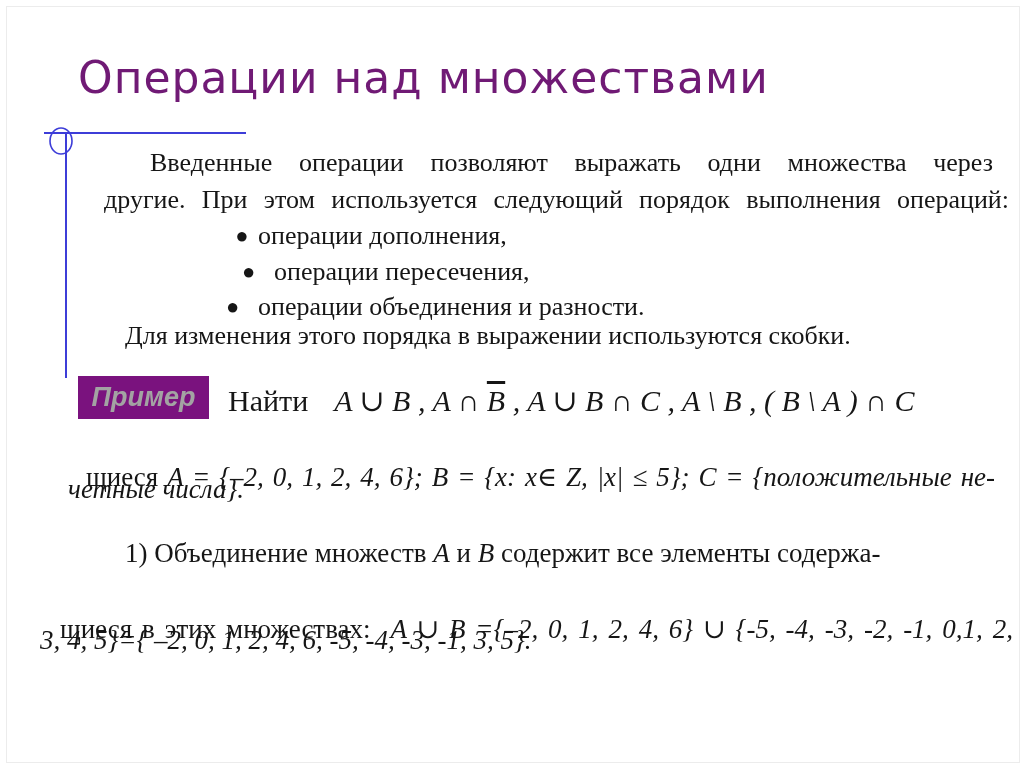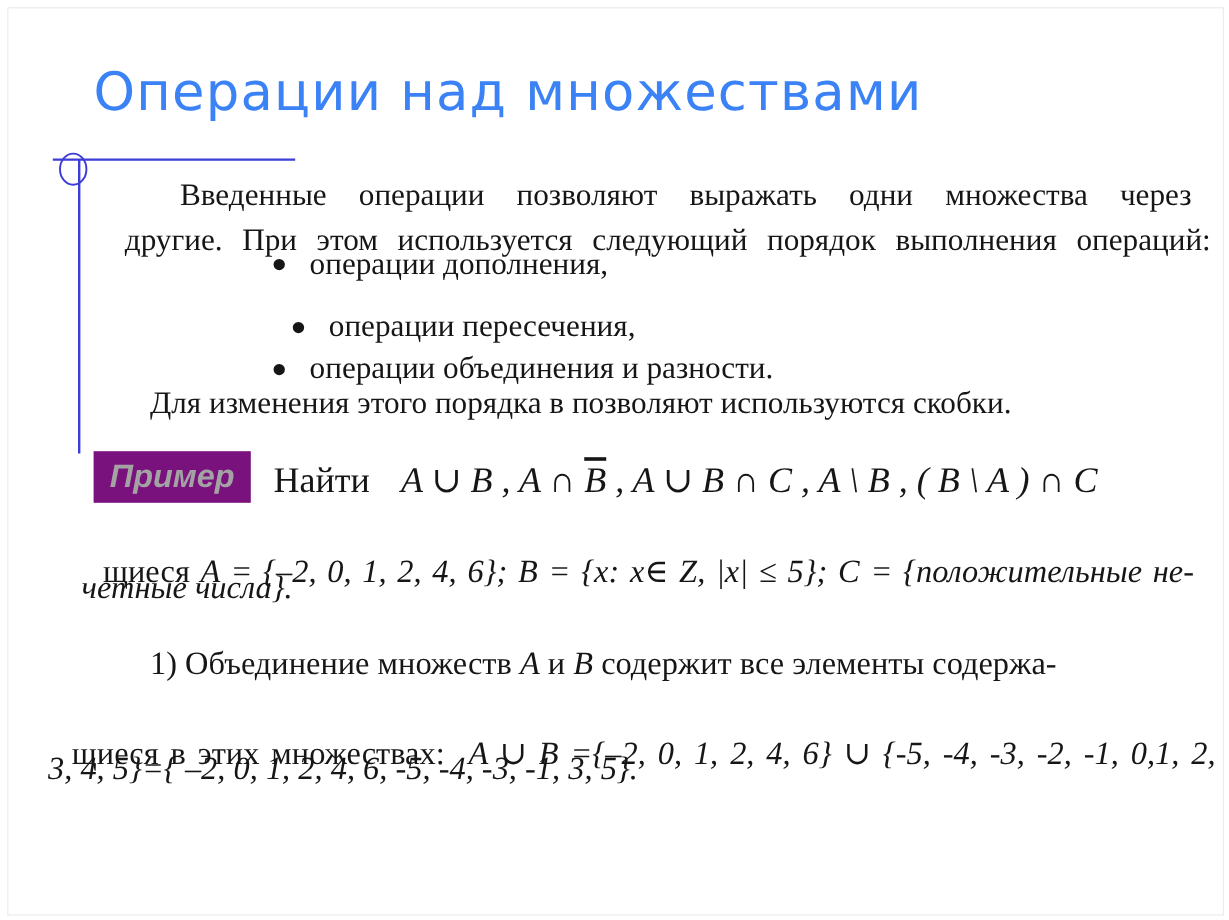--- a/index.html
+++ b/index.html
@@ -9,21 +9,21 @@
     overflow:hidden;
   }
   .abs { position:absolute; }
   .frame {
     position:absolute; left:6px; top:6px; right:4px; bottom:4px;
     border:1px solid #ececec; pointer-events:none;
   }
   .title {
     position:absolute; left:78px; top:52px; margin:0;
     font-family:"DejaVu Sans","Liberation Sans",sans-serif;
-    font-size:44px; font-weight:500; letter-spacing:1px; color:#3b82f6;
+    font-size:44px; font-weight:500; letter-spacing:1px; color:#701a75;
     white-space:nowrap;
   }
   .ornament { position:absolute; left:0; top:110px; }
   .bodytext { font-size:26px; line-height:1.25; }
   .jlast { text-align:justify; text-align-last:justify; }
   .pre { white-space:pre-wrap; }
   .nowrap { white-space:nowrap; }
   .bullet-row { position:absolute; left:226px; font-size:26px; white-space:nowrap; }
   .bullet-dot { display:inline-block; width:32px; font-size:22px; vertical-align:1px; }
   .badge {
@@ -50,31 +50,31 @@
 <svg class="ornament" width="280" height="310" viewBox="0 0 280 310">
   <line x1="44" y1="23" x2="246" y2="23" stroke-width="2" stroke="#3d3dd8"></line>
   <line x1="66" y1="23" x2="66" y2="268" stroke-width="2" stroke="#3d3dd8"></line>
   <ellipse cx="61" cy="31" rx="11" ry="13" fill="none" stroke-width="1.6" stroke="#3d3dd8"></ellipse>
 </svg>
 
 <div class="abs bodytext jlast" style="left:88px; top:147px; width:905px; text-indent:62px;">Введенные операции позволяют выражать одни множества через</div>
 
 <div class="abs bodytext jlast" style="left:104px; top:184px; width:905px;">другие. При этом используется следующий порядок выполнения операций:</div>
 
-<div class="bullet-row" style="top:205px;">
+<div class="bullet-row" style="top:221px;text-align:center;">
   <span class="bullet-dot">●</span><span>операции дополнения,</span>
 </div>
 <div class="bullet-row" style="top:257px;margin-left:16px;">
   <span class="bullet-dot">●</span><span>операции пересечения,</span>
 </div>
 <div class="bullet-row" style="top:292px;">
   <span class="bullet-dot">●</span><span>операции объединения и разности.</span>
 </div>
 
-<div class="abs bodytext nowrap" style="left:125px; top:320px;">Для изменения этого порядка в позволяют используются скобки.</div>
+<div class="abs bodytext nowrap" style="left:125px; top:320px;">Для изменения этого порядка в выражении используются скобки.</div>
 
 <div class="badge">
   <span>Пример</span>
 </div>
 
 <div class="abs pre nowrap" style="left:228px; top:383px; font-size:30px;text-align:right;">
   <span class="roman tasklabel">Найти</span><span class="mathit">A ∪ B ,   A ∩ </span><span class="ovl">B</span><span class="mathit"> ,   A ∪ B ∩ C ,   A \ B ,   ( B \ A ) ∩ C</span>
 </div>
 
 <div class="abs pre jlast" style="left:68px; top:430px; width:927px; font-size:27px;">

